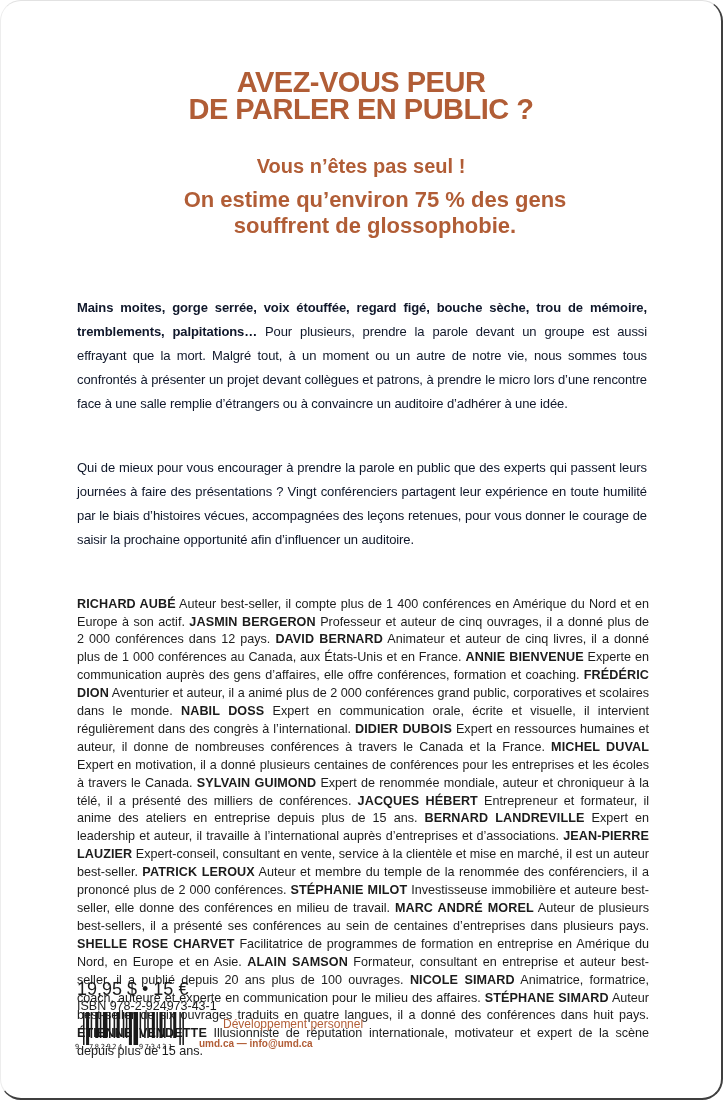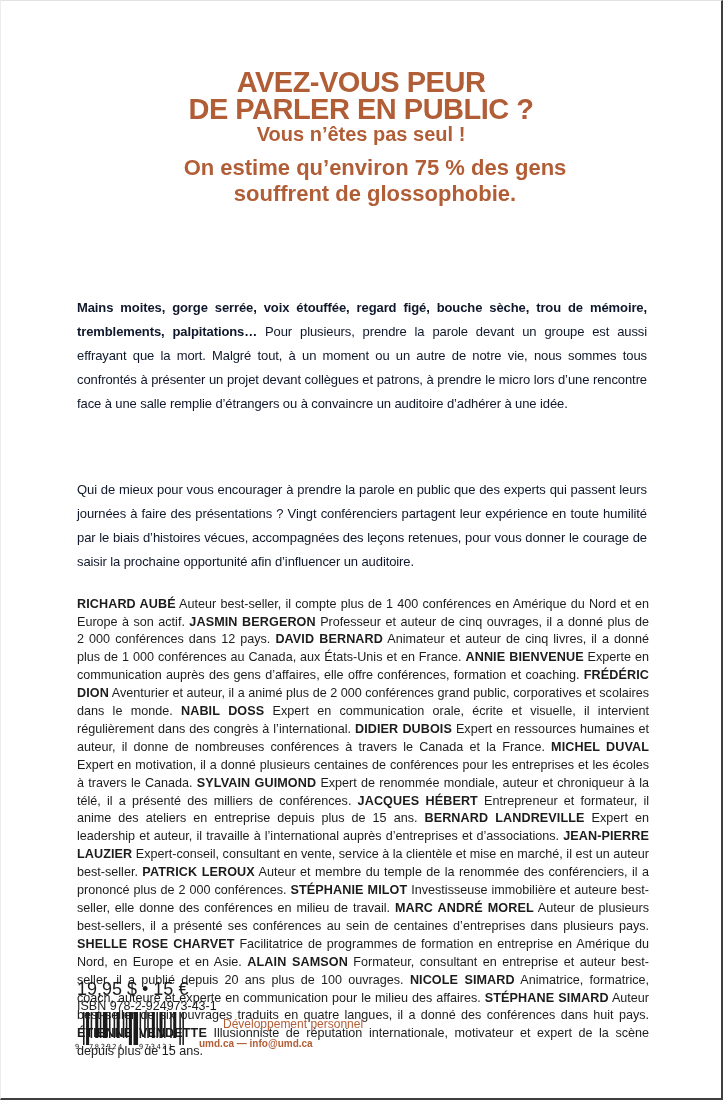--- a/index.html
+++ b/index.html
@@ -8,36 +8,37 @@
     width:723px; height:1100px;
     box-sizing:border-box;
     background:#ffffff;
     font-family:"Liberation Sans", sans-serif;
     color:#1c1c1c;
     border-top:1px solid #e2e2e2;
     border-left:1px solid #ededed;
     border-right:2px solid #3f3f3f;
     border-bottom:2px solid #3f3f3f;
     overflow:hidden;
+    border-radius:21px;
   }
 
   .header { position:absolute; top:68px; left:0; right:0; text-align:center; color:#b15d36; }
   .title { font-size:29px; line-height:27px; font-weight:700; letter-spacing:-0.5px; }
-  .subtitle { margin-top:0; font-size:20px; line-height:22px; font-weight:700; }
+  .subtitle { margin-top:32px; font-size:20px; line-height:22px; font-weight:700; }
   .claim { margin-top:10px; font-size:22px; line-height:26px; font-weight:700;padding-left:28px; }
 
   .bodytext {
     position:absolute; left:76px; width:570px;
     font-size:13px; line-height:24px;
     text-align:justify; letter-spacing:-0.1px;
     color:#0f172a;
     margin-top:48px;
   }
   .intro { top:247px; }
-  .para2 { top:429px; }
+  .para2 { top:407px; }
   .bodytext b, .bodytext strong { font-weight:700; }
 
   .experts-heading {
     position:absolute; top:549px; left:76px; width:572px;
     color:#b15d36; font-weight:700; white-space:nowrap;
   }
   .experts-heading .num { font-size:21px; letter-spacing:-0.5px; }
   .experts-heading .lbl { font-size:13.5px; letter-spacing:0.2px; }
   .experts-heading .sep { font-size:14px; }
 

